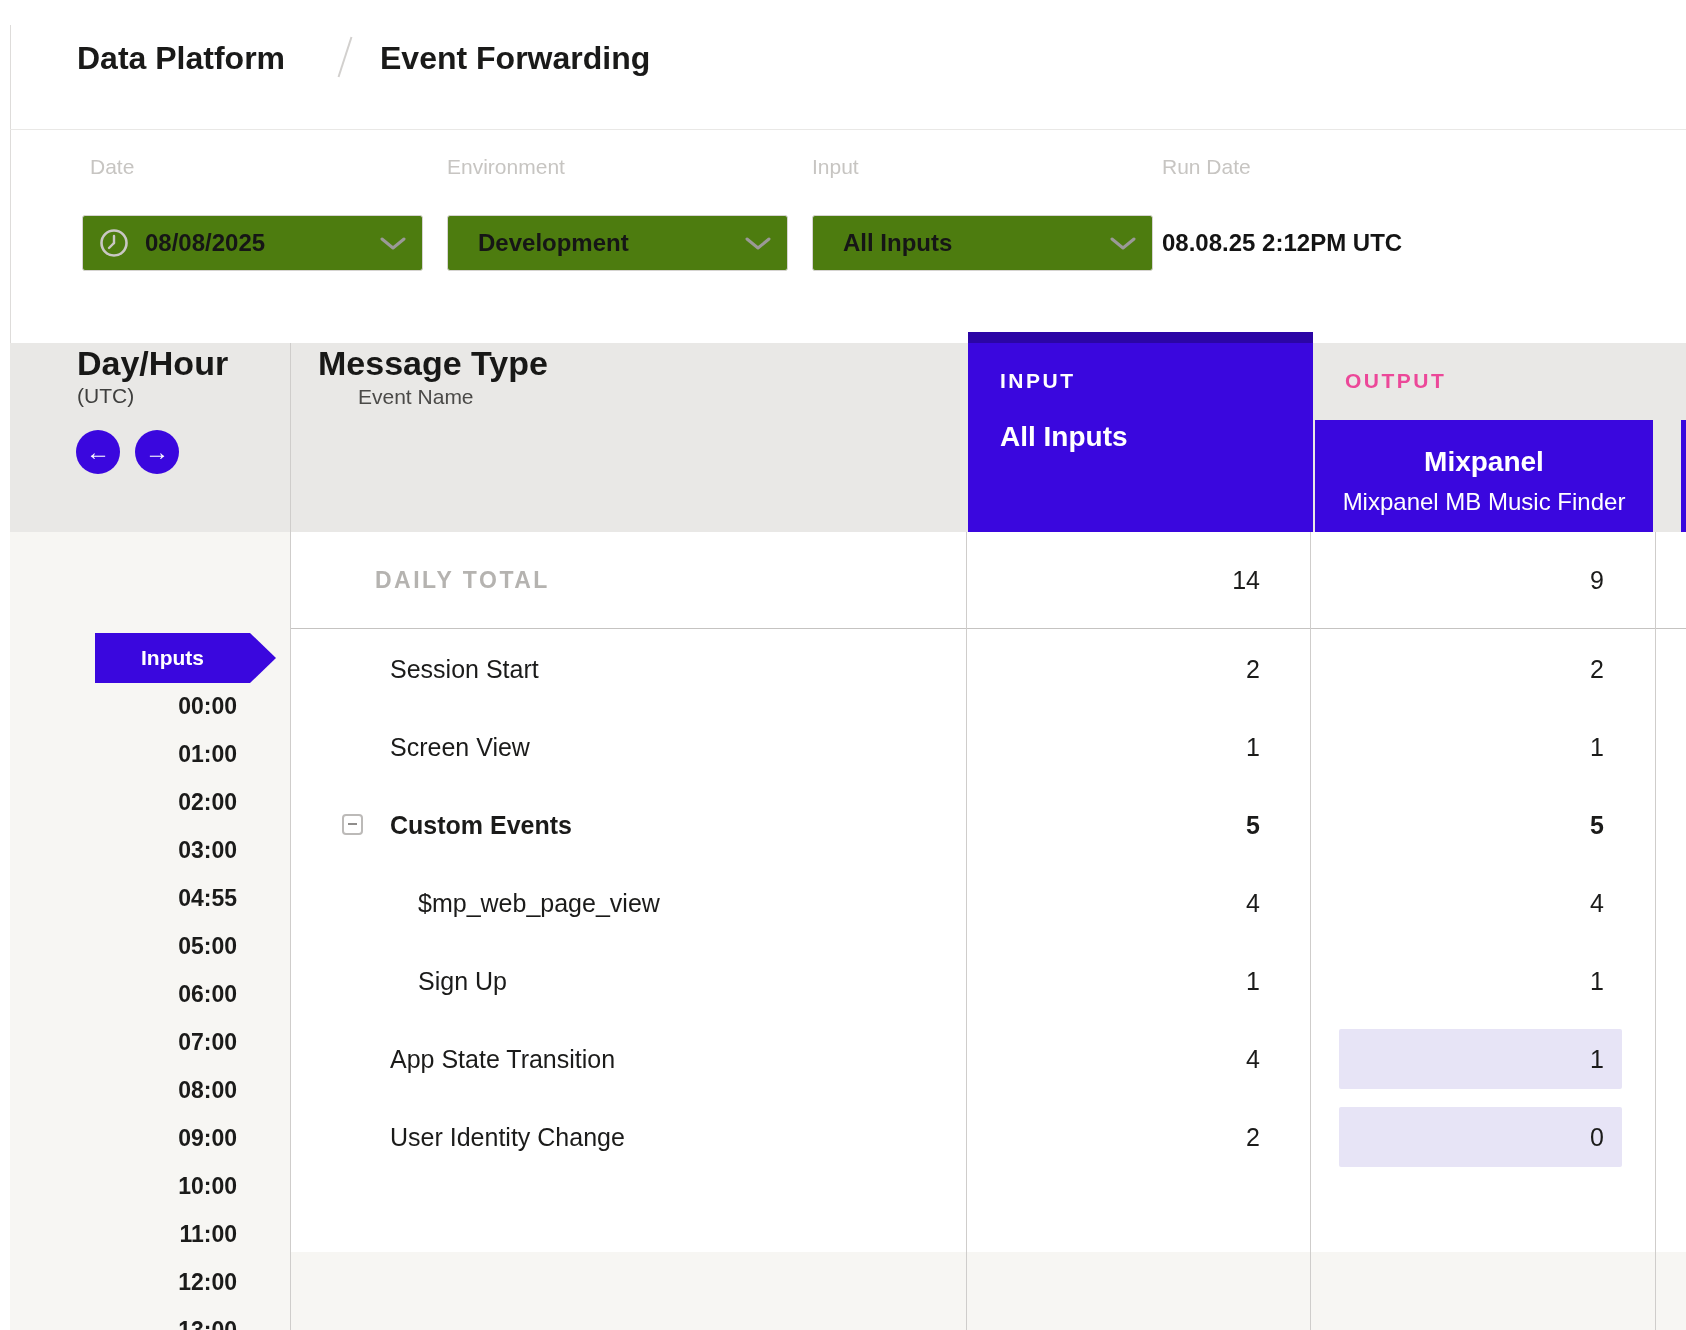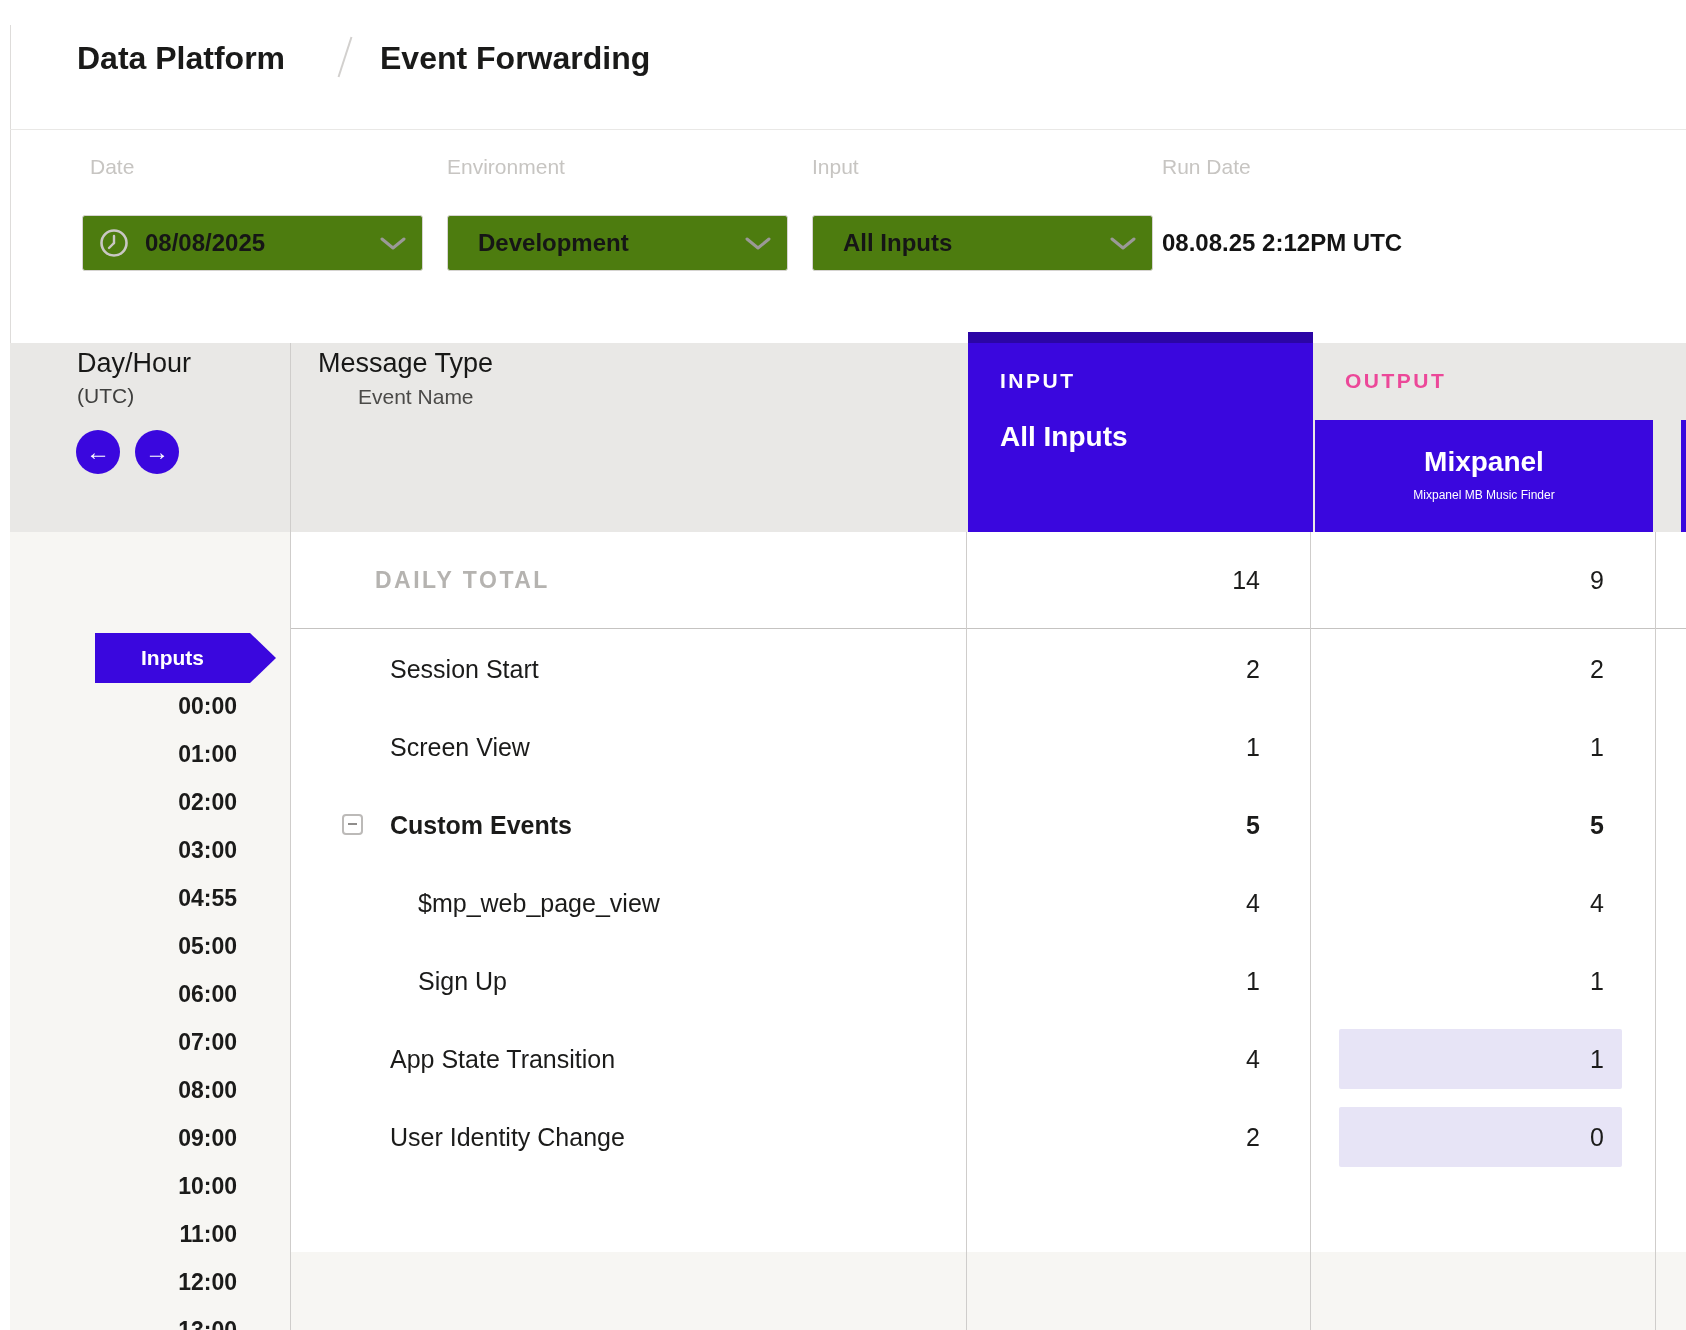--- a/index.html
+++ b/index.html
@@ -26,36 +26,36 @@
   .f-box {
     top:215px; height:56px; width:341px; background:#4d7c0f;
     border:1px solid #d6d4d1; border-radius:3px;
   }
   .f-value { font-size:24px; font-weight:600; color:#161616; }
   .chevron { position:absolute; right:16px; top:21px; }
   .run-value { left:1162px; top:215px; height:56px; font-size:24px; font-weight:700; color:#141414; }
 
   
   .band { left:10px; top:343px; width:1676px; height:189px; background:#e9e8e6; }
-  .col-head-title { font-size:27px; font-weight:400; color:#181817; }
+  .col-head-title { font-size:34px; font-weight:700; color:#181817; }
   .col-head-sub { font-size:21px; color:#4b4a48; }
   .nav-circle {
     width:44px; height:44px; border-radius:50%; background:#3a07de;
     color:#fff; font-size:24px; display:flex; align-items:center; justify-content:center;
     border:none; cursor:pointer;
   }
   .grp-label { font-size:21px; font-weight:700; letter-spacing:2.5px; height:26px; }
 
   .input-box { left:968px; top:332px; width:345px; height:200px; background:#3a07de; }
   .input-box-cap { position:absolute; left:0; top:0; width:100%; height:11px; background:#2b05a5; }
   .input-col-name { left:1000px; top:419px; height:36px; color:#fff; font-size:28px; font-weight:700; }
 
   .mixpanel-box { left:1315px; top:420px; width:338px; height:112px; background:#3a07de; color:#fff; text-align:center; }
   .mixpanel-title { position:absolute; left:0; top:26px; width:100%; font-size:28px; font-weight:700; }
-  .mixpanel-sub { position:absolute; left:0; top:68px; width:100%; font-size:12px; }
+  .mixpanel-sub { position:absolute; left:0; top:68px; width:100%; font-size:24px; }
   .next-col-sliver { left:1681px; top:420px; width:5px; height:112px; background:#3a07de; }
 
   
   .sidebar-bg { left:10px; top:532px; width:280px; height:798px; background:#f7f6f3; }
   .bottom-band { left:290px; top:1252px; width:1396px; height:78px; background:#f7f6f3; }
   .vline { width:1px; background:#cfcdcb; }
   .daily-underline { left:290px; top:628px; width:1396px; height:1px; background:#c5c3c1; }
 
   
   .daily-row { left:0; top:532px; width:1686px; height:96px; }

